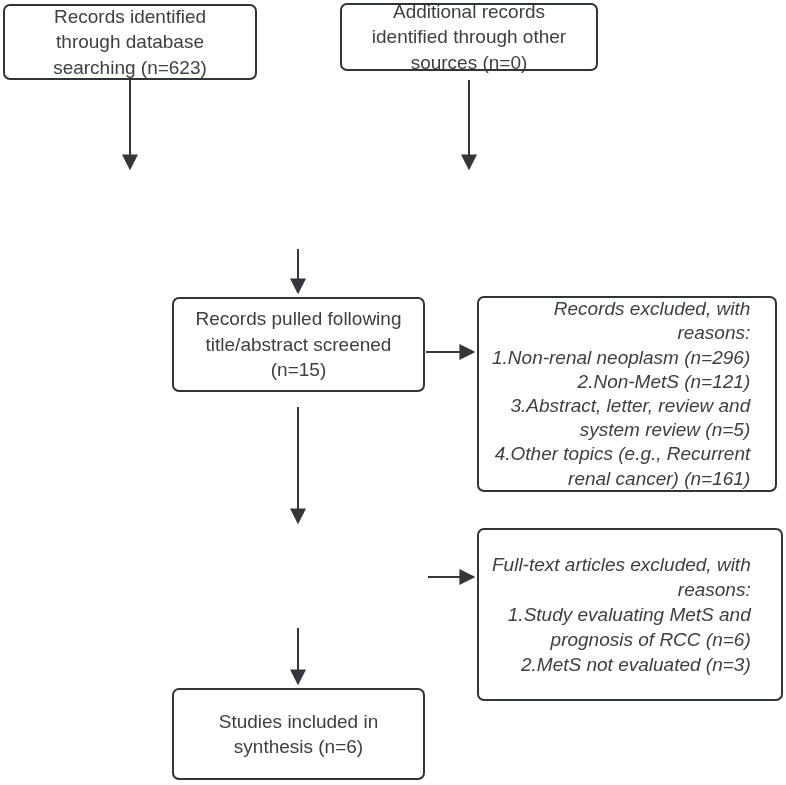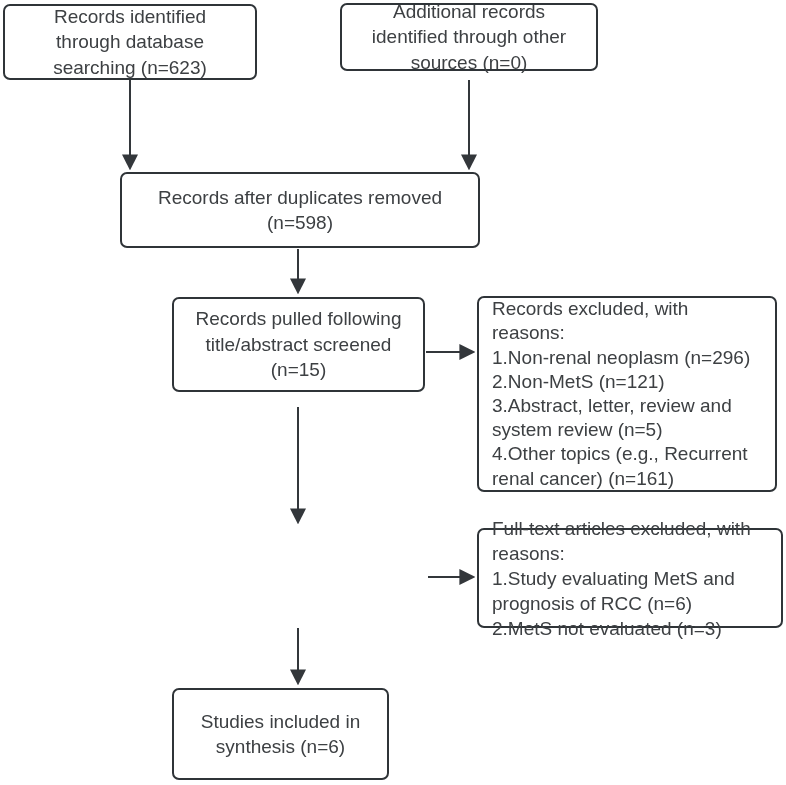--- a/index.html
+++ b/index.html
@@ -27,32 +27,33 @@
     border-radius:7px;
     background:var(--bg);
     display:flex;align-items:center;justify-content:center;
     text-align:center;
     white-space:pre-line;
     font-size:19px;line-height:25.5px;
     padding:2px 8px;
   }
   .fbox.left{
     justify-content:flex-start;
-    text-align:left;
+    text-align:right;
     padding:2px 10px 2px 13px;
+    font-style:italic;
   }
   
   #box-identified-database {left:3px;   top:4px;   width:254px; height:76px;}
   #box-identified-other    {left:340px; top:3px;   width:258px; height:68px;}
   #box-after-duplicates    {left:120px; top:172px; width:360px; height:76px;}
   #box-screened            {left:172px; top:297px; width:253px; height:95px;}
   #box-records-excluded    {left:477px; top:296px; width:300px; height:196px; line-height:24.2px;}
   #box-fulltext-assessed   {left:170px; top:527px; width:257px; height:100px;}
-  #box-fulltext-excluded   {left:477px; top:528px; width:306px; height:100px; line-height:25px;}
-  #box-included            {left:172px; top:688px; width:217px; height:92px;}
+  #box-fulltext-excluded   {left:477px; top:528px; width:306px; height:173px; line-height:25px;}
+  #box-included            {left:172px; top:688px; width:253px; height:92px;}
 </style>
 </head>
 <body>
 
 <div class="canvas">
 
   <svg class="arrows" viewBox="0 0 786 785" xmlns="http://www.w3.org/2000/svg">
     <defs>
       <marker id="ah" class="ah" viewBox="0 0 10 10" refX="8.5" refY="5" markerWidth="8" markerHeight="8" orient="auto-start-reverse">
         <path d="M0 0 L10 5 L0 10 z" fill="#33373b"></path>
@@ -68,22 +69,20 @@
   </svg>
 
   <div class="fbox" id="box-identified-database">Records identified
 through database
 searching (n=623)</div>
 
   <div class="fbox" id="box-identified-other">Additional records
 identified through other
 sources (n=0)</div>
 
-  <div class="fbox" id="box-after-duplicates">Records after duplicates removed
-(n=598)</div>
 
   <div class="fbox" id="box-screened">Records pulled following
 title/abstract screened
 (n=15)</div>
 
   <div class="fbox left" id="box-records-excluded">Records excluded, with
 reasons:
 1.Non-renal neoplasm (n=296)
 2.Non-MetS (n=121)
 3.Abstract, letter, review and

